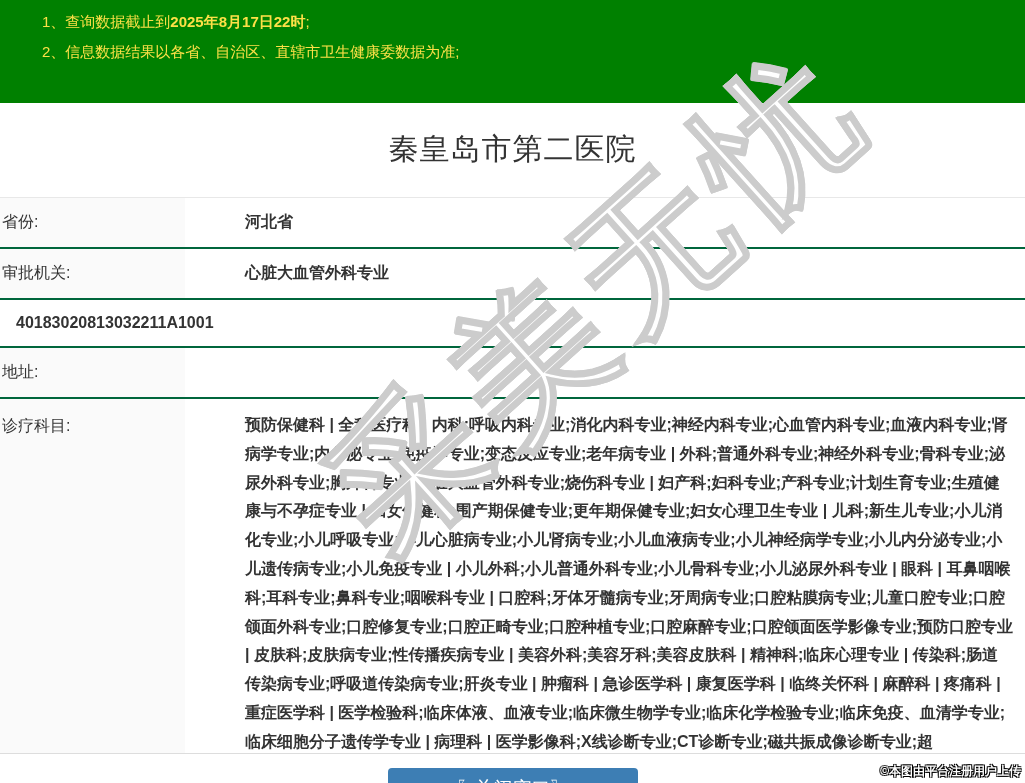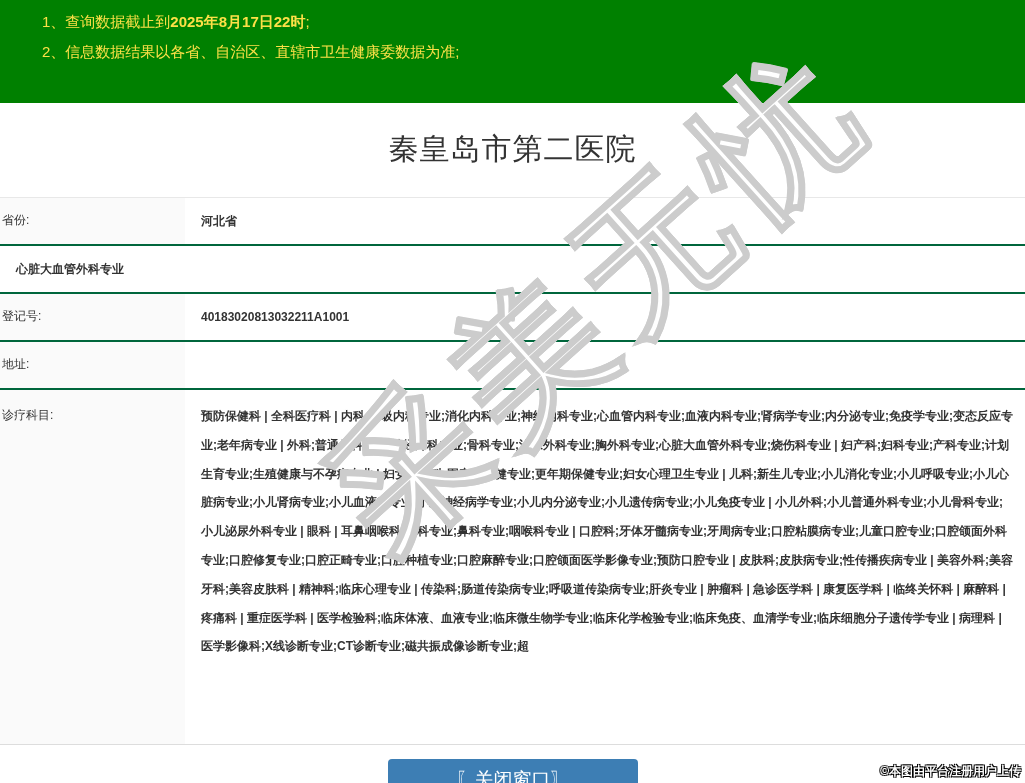--- a/index.html
+++ b/index.html
@@ -41,21 +41,22 @@
   .table {
     width: 100%;
     border-top: 1px solid #e8e8e8;
     border-bottom: 1px solid #ddd;
   }
   .row {
     display: flex;
     align-items: center;
     min-height: 48px;
     border-bottom: 2px solid var(--divider-green, #00663c);
-    font-size: 12px;
+    font-size: 16px;
+    gap: 44px;
   }
   .row:last-child { border-bottom: none; }
   .row .label {
     width: 185px;
     flex: 0 0 185px;
     align-self: stretch;
     background: var(--label-bg, #fafafa);
     padding: 14px 6px 14px 2px;
     color: var(--text, #333);
   }
@@ -132,24 +133,24 @@
   </div>
 
   <h1 class="title">秦皇岛市第二医院</h1>
 
   <div class="table">
     <div class="row">
       <div class="label">省份:</div>
       <div class="value">河北省</div>
     </div>
     <div class="row">
+      <div class="label">审批机关:</div>
       <div class="value">心脏大血管外科专业</div>
     </div>
     <div class="row">
-      <div class="label">登记号:</div>
       <div class="value">40183020813032211A1001</div>
     </div>
     <div class="row">
       <div class="label">地址:</div>
     </div>
     <div class="row tall">
       <div class="label">诊疗科目:</div>
       <div class="value diag">预防保健科 | 全科医疗科 | 内科;呼吸内科专业;消化内科专业;神经内科专业;心血管内科专业;血液内科专业;肾病学专业;内分泌专业;免疫学专业;变态反应专业;老年病专业 | 外科;普通外科专业;神经外科专业;骨科专业;泌尿外科专业;胸外科专业;心脏大血管外科专业;烧伤科专业 | 妇产科;妇科专业;产科专业;计划生育专业;生殖健康与不孕症专业 | 妇女保健科;围产期保健专业;更年期保健专业;妇女心理卫生专业 | 儿科;新生儿专业;小儿消化专业;小儿呼吸专业;小儿心脏病专业;小儿肾病专业;小儿血液病专业;小儿神经病学专业;小儿内分泌专业;小儿遗传病专业;小儿免疫专业 | 小儿外科;小儿普通外科专业;小儿骨科专业;小儿泌尿外科专业 | 眼科 | 耳鼻咽喉科;耳科专业;鼻科专业;咽喉科专业 | 口腔科;牙体牙髓病专业;牙周病专业;口腔粘膜病专业;儿童口腔专业;口腔颌面外科专业;口腔修复专业;口腔正畸专业;口腔种植专业;口腔麻醉专业;口腔颌面医学影像专业;预防口腔专业 | 皮肤科;皮肤病专业;性传播疾病专业 | 美容外科;美容牙科;美容皮肤科 | 精神科;临床心理专业 | 传染科;肠道传染病专业;呼吸道传染病专业;肝炎专业 | 肿瘤科 | 急诊医学科 | 康复医学科 | 临终关怀科 | 麻醉科 | 疼痛科 | 重症医学科 | 医学检验科;临床体液、血液专业;临床微生物学专业;临床化学检验专业;临床免疫、血清学专业;临床细胞分子遗传学专业 | 病理科 | 医学影像科;X线诊断专业;CT诊断专业;磁共振成像诊断专业;超</div>
     </div>
   </div>

